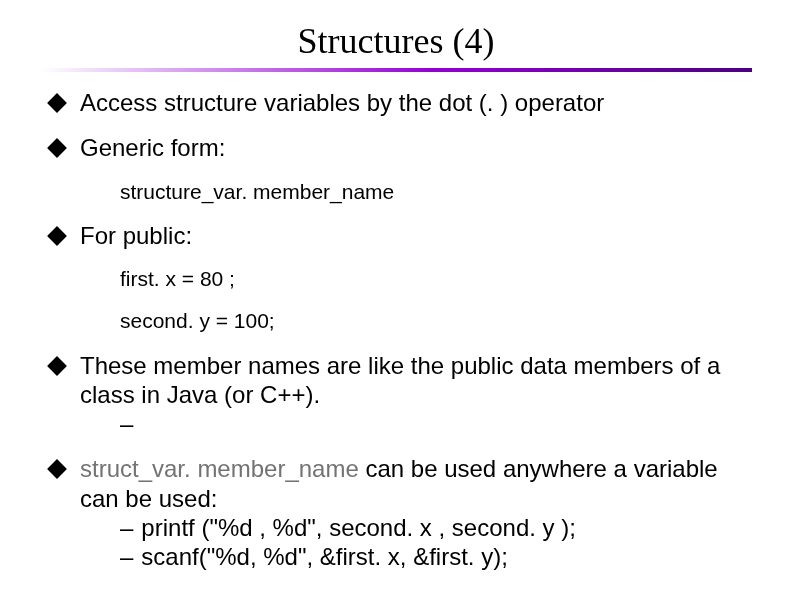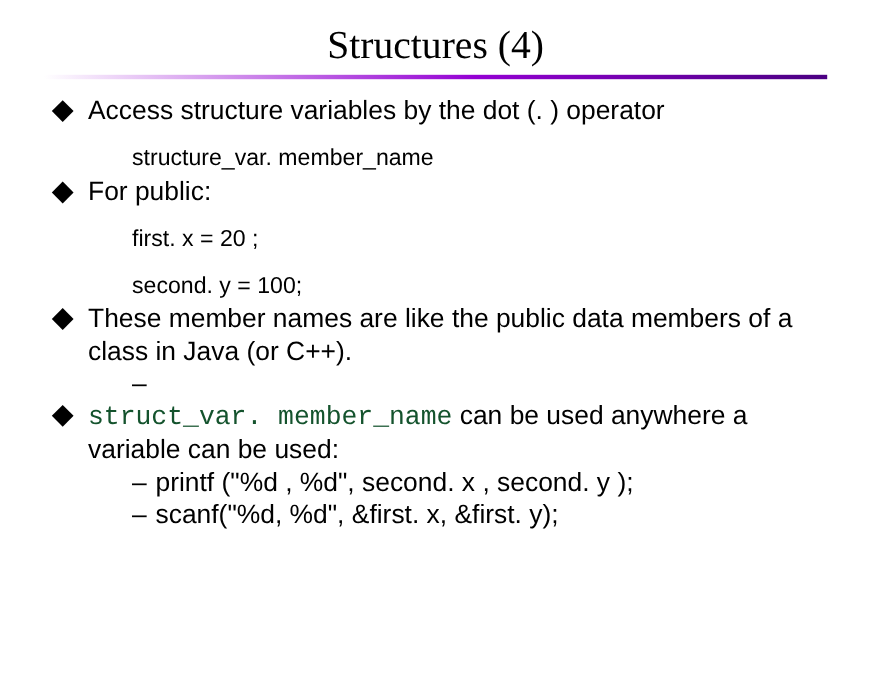--- a/index.html
+++ b/index.html
@@ -33,20 +33,21 @@
   }
   .content {
     font-family: Arial, Helvetica, sans-serif;
     font-size: 24px;
     line-height: 1.22;
   }
   .bullet-row {
     display: flex;
     align-items: flex-start;
     margin-left: 10px;
+    margin-top: 16px;
   }
   .diamond {
     flex: 0 0 auto;
     width: 14px;
     height: 14px;
     background: #000000;
     transform: rotate(45deg);
     margin-top: 8px;
     margin-right: 16px;
   }
@@ -63,47 +64,50 @@
   .dash-row {
     display: flex;
     align-items: flex-start;
     margin-left: 40px;
   }
   .dash {
     flex: 0 0 auto;
     margin-right: 8px;
   }
   .purple {
-    color: #14532d;
-    font-family: Liberation Mono, monospace;
+    color: #737373;
   }
 </style>
 </head>
 <body>
 <div class="slide">
 
   <h1 class="title">Structures (4)</h1>
   <div class="gradient-bar"></div>
 
   <div class="content">
 
     <div class="bullet-row">
       <div class="diamond"></div>
       <div class="bullet-text">Access structure variables by the dot (. ) operator</div>
     </div>
 
+    <div class="bullet-row">
+      <div class="diamond"></div>
+      <div class="bullet-text">Generic form:</div>
+    </div>
 
     <div class="sub-block">structure_var. member_name</div>
 
     <div class="bullet-row">
       <div class="diamond"></div>
       <div class="bullet-text">For public:</div>
     </div>
 
-    <div class="sub-block">first. x = 20 ;</div>
+    <div class="sub-block">first. x = 80 ;</div>
     <div class="sub-block">second. y = 100;</div>
 
     <div class="bullet-row">
       <div class="diamond"></div>
       <div class="bullet-text">
         <span>These member names are like the public data members of a class in Java (or C++).</span>
         <div class="dash-row">
           <span class="dash">–</span>
         </div>
       </div>

